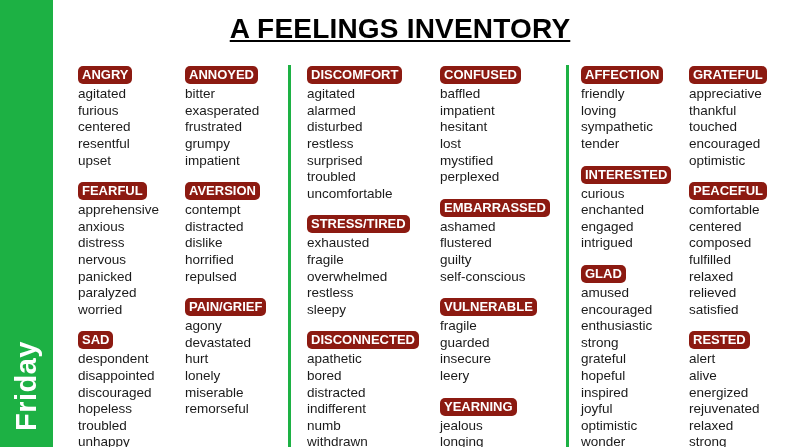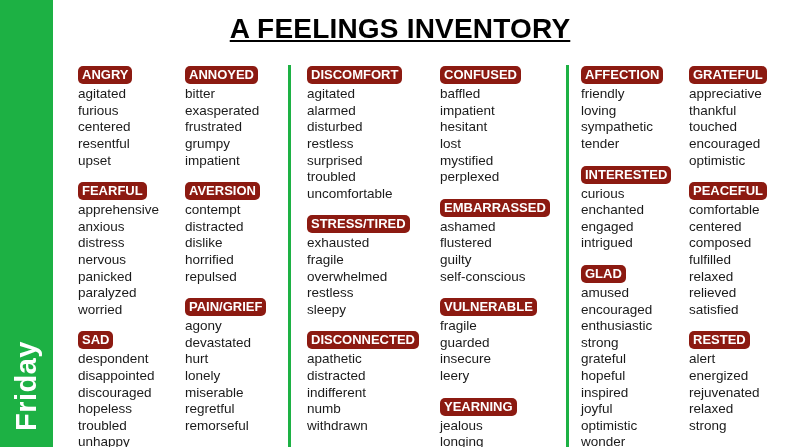--- a/index.html
+++ b/index.html
@@ -142,21 +142,20 @@
               <div class="item">dislike</div>
               <div class="item">horrified</div>
               <div class="item">repulsed</div>
             </div></div>
           <div class="group"><span class="badge">PAIN/GRIEF</span><div class="items">
               <div class="item">agony</div>
               <div class="item">devastated</div>
               <div class="item">hurt</div>
               <div class="item">lonely</div>
               <div class="item">miserable</div>
-              <div class="item">regretful</div>
               <div class="item">remorseful</div>
             </div></div>
         </div>
       <div class="divider divider-1"></div>
       <div class="col col-3">
           <div class="group"><span class="badge">DISCOMFORT</span><div class="items">
               <div class="item">agitated</div>
               <div class="item">alarmed</div>
               <div class="item">disturbed</div>
               <div class="item">restless</div>
@@ -166,20 +165,21 @@
             </div></div>
           <div class="group"><span class="badge">STRESS/TIRED</span><div class="items">
               <div class="item">exhausted</div>
               <div class="item">fragile</div>
               <div class="item">overwhelmed</div>
               <div class="item">restless</div>
               <div class="item">sleepy</div>
             </div></div>
           <div class="group"><span class="badge">DISCONNECTED</span><div class="items">
               <div class="item">apathetic</div>
+              <div class="item">bored</div>
               <div class="item">distracted</div>
               <div class="item">indifferent</div>
               <div class="item">numb</div>
               <div class="item">withdrawn</div>
             </div></div>
         </div>
       <div class="col col-4">
           <div class="group"><span class="badge">CONFUSED</span><div class="items">
               <div class="item">baffled</div>
               <div class="item">impatient</div>
@@ -244,20 +244,21 @@
               <div class="item">comfortable</div>
               <div class="item">centered</div>
               <div class="item">composed</div>
               <div class="item">fulfilled</div>
               <div class="item">relaxed</div>
               <div class="item">relieved</div>
               <div class="item">satisfied</div>
             </div></div>
           <div class="group"><span class="badge">RESTED</span><div class="items">
               <div class="item">alert</div>
+              <div class="item">alive</div>
               <div class="item">energized</div>
               <div class="item">rejuvenated</div>
               <div class="item">relaxed</div>
               <div class="item">strong</div>
             </div></div>
         </div>
     </div>
   </div>
 </div>
 

